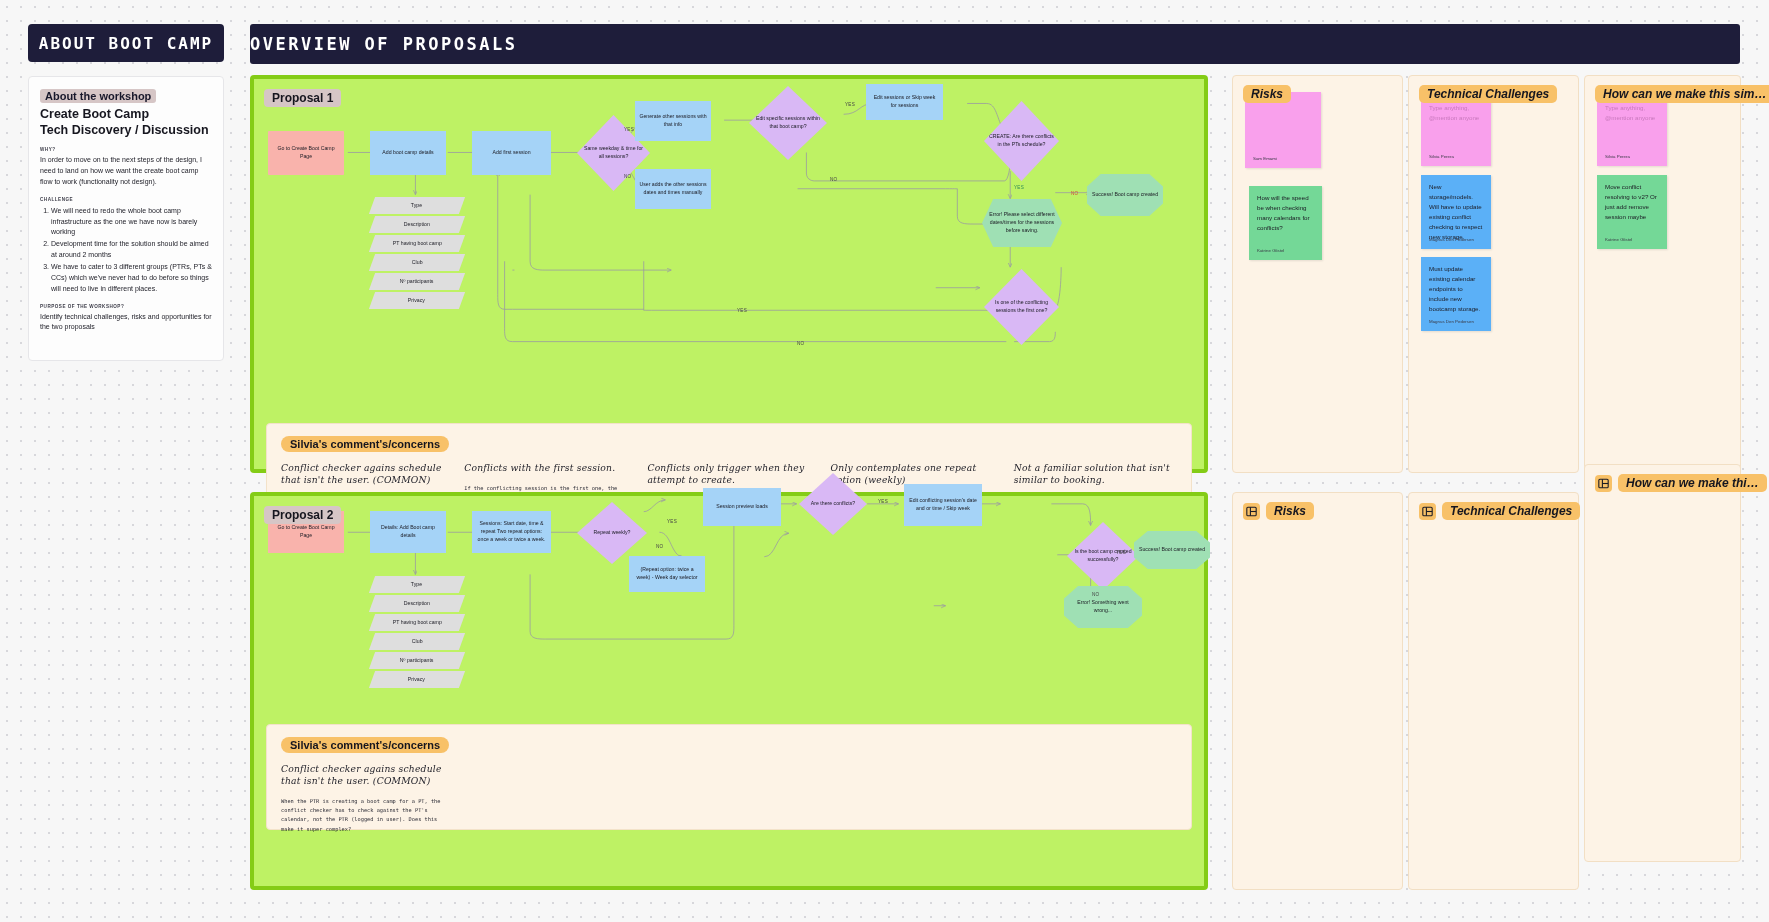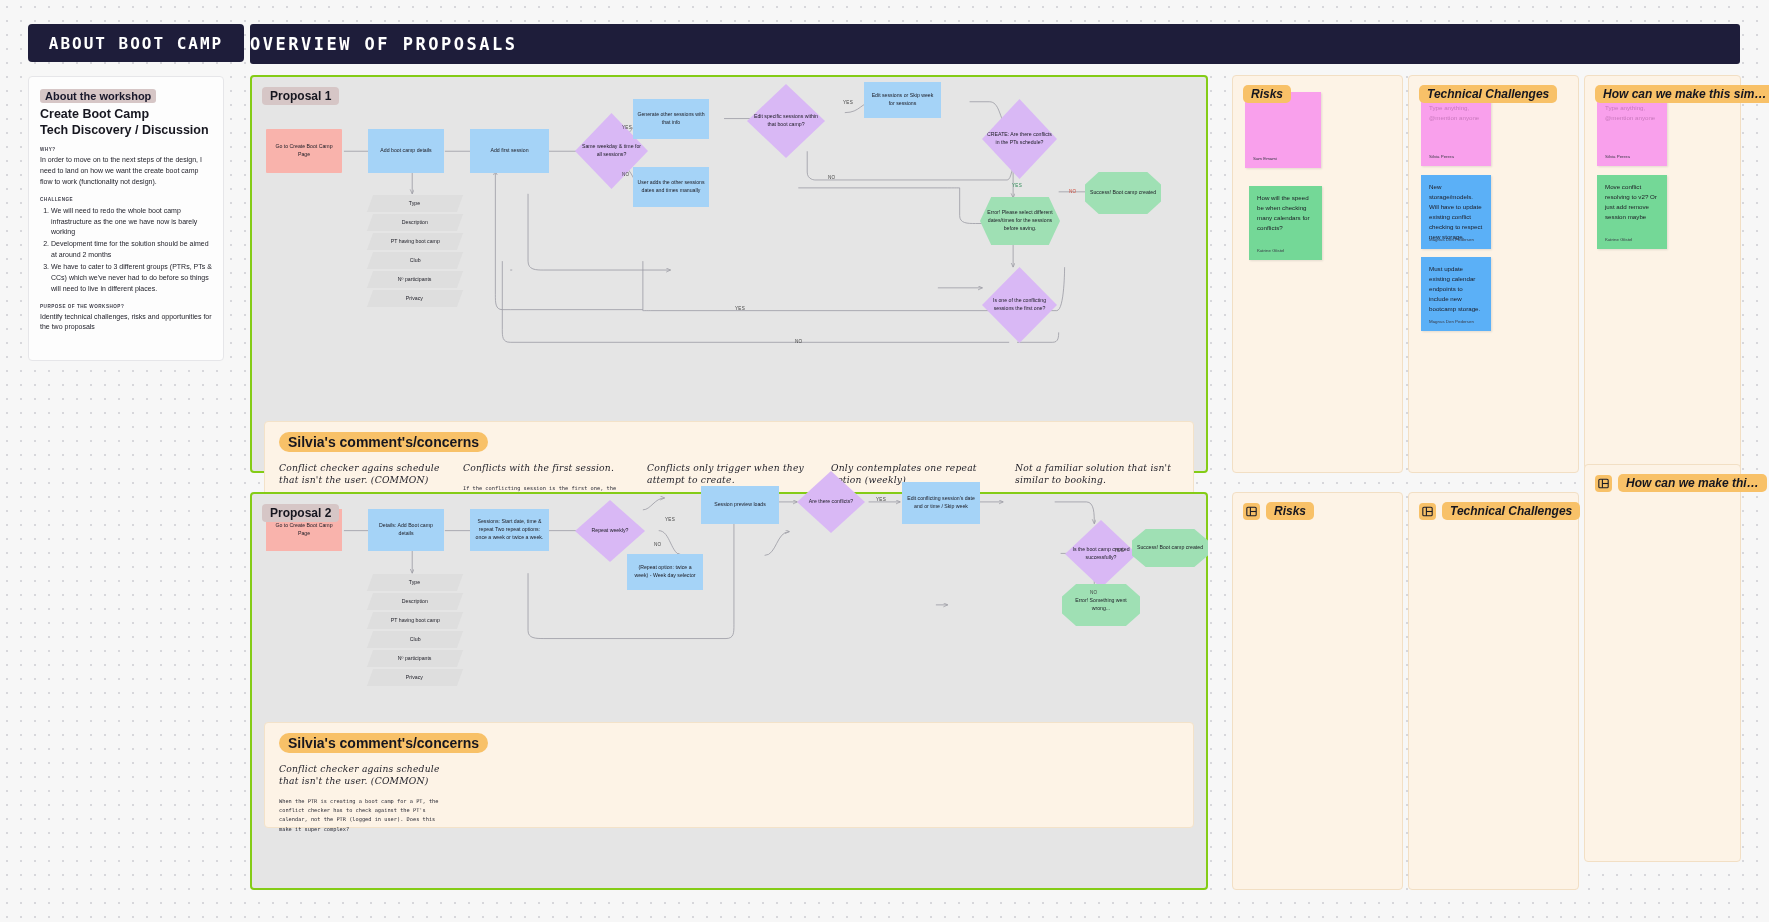--- a/index.html
+++ b/index.html
@@ -8,21 +8,21 @@
     font-family:"Liberation Sans", sans-serif;
     background:#f7f7f7;
     background-image:radial-gradient(#d7d7db 1px, transparent 1px);
     background-size:14px 14px;
     position:relative;
   }
   .abs{ position:absolute; }
 
   
   #about-banner{
-    left:28px; top:24px; width:216px; height:38px;
+    left:28px; top:24px; width:196px; height:38px;
     background:#1e1d3a; border-radius:4px;
     display:flex; align-items:center; justify-content:center;
   }
   #about-banner .t{
     color:#fff; font-family:"DejaVu Sans Mono", monospace;
     font-weight:bold; font-size:16px; letter-spacing:2px;
   }
   #about-card{
     left:28px; top:76px; width:196px; height:285px;
     background:#fdfdfd; border:1px solid #e6e6e9; border-radius:4px;
@@ -43,40 +43,40 @@
     left:250px; top:24px; width:1490px; height:40px;
     background:#1e1d3a; border-radius:3px;
     display:flex; align-items:center; 
   }
   #overview-banner .t{
     color:#fff; font-family:"DejaVu Sans Mono", monospace;
     font-weight:bold; font-size:17px; letter-spacing:2.5px;
   }
 
   
-  .frame{ background:#e5e5e5; border:2px solid #84cc16; border-radius:4px; }
+  .frame{ background:#bef264; border:4px solid #84cc16; border-radius:4px; }
   .frame-title{
     position:absolute; left:10px; top:10px; z-index:6;
     background:#d6c6c6; border-radius:4px; padding:2px 8px;
     font-size:12px; font-weight:bold; color:#16161f;
   }
   #frame1{ left:250px; top:75px; width:958px; height:398px; }
   #frame2{ left:250px; top:492px; width:958px; height:398px; }
 
   
   .comments{
     position:absolute; left:12px; right:12px;
     background:#fdf3e6; border:1px solid #f3e2c9; border-radius:4px;
     padding:10px 14px 14px 14px;
   }
   #comments1{ top:344px; height:116px; }
   #comments2{ top:228px; height:106px; }
   .chip-orange{
     display:inline-block; background:#f8c168; border-radius:11px;
-    padding:2px 9px; font-weight:bold; font-size:14px; color:#16161f;
+    padding:2px 9px; font-weight:bold; font-size:11px; color:#16161f;
   }
   .cmt-grid{ display:flex; gap:20px; margin-top:10px;}
   .cmt{ width:172px; }
   .cmt .h{
     font-family:"DejaVu Serif", serif; font-style:italic; font-size:9.2px;
     line-height:1.3; color:#1d1d26; letter-spacing:.2px;
   }
   .cmt .p{
     font-family:"DejaVu Sans Mono", monospace; font-size:5.3px;
     line-height:1.75; color:#2b2b35; margin-top:10px;

